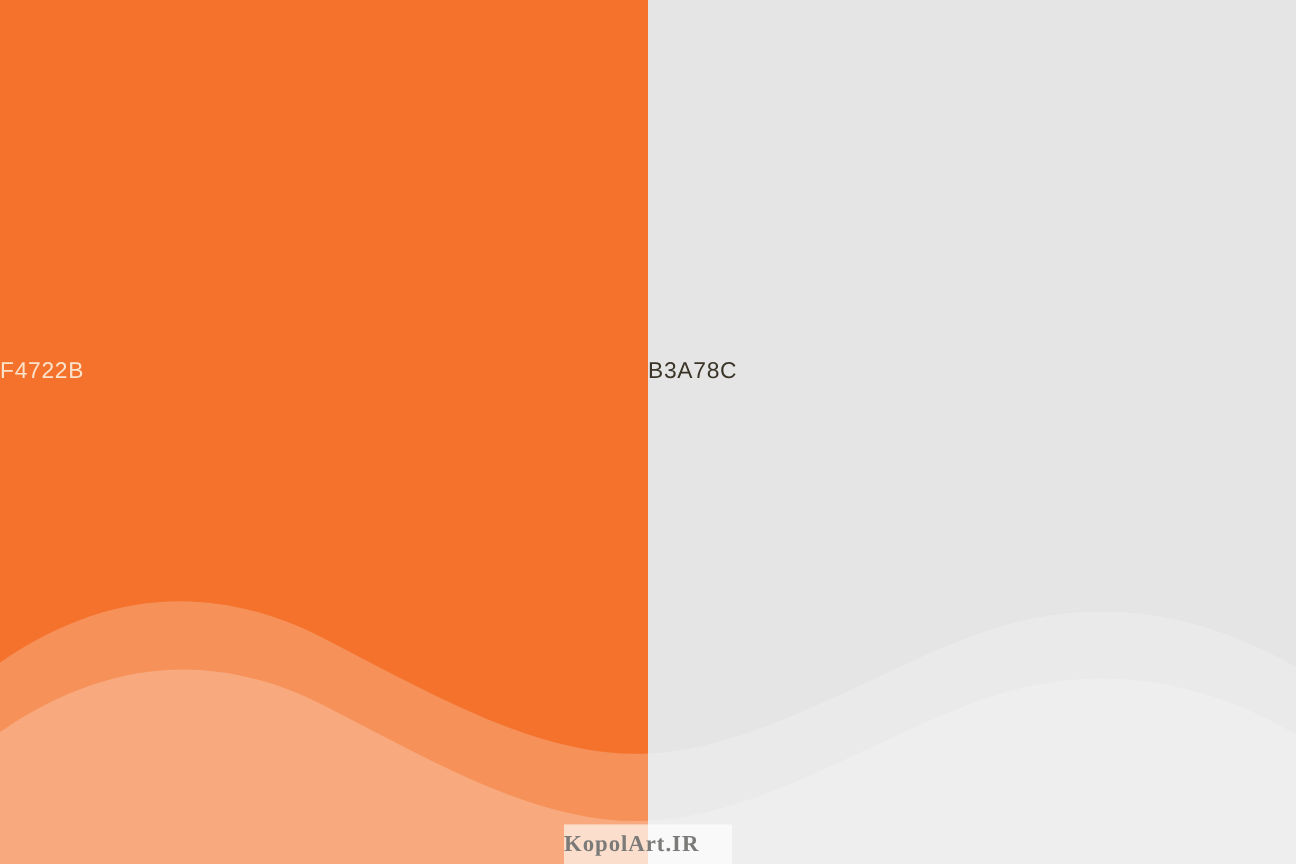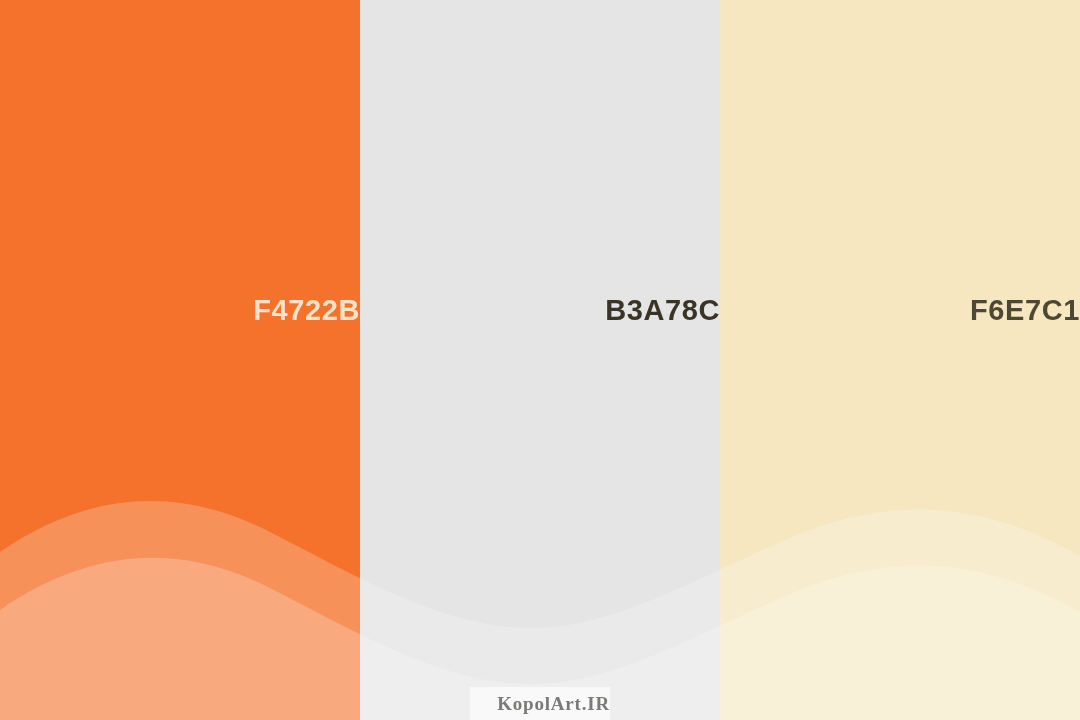--- a/index.html
+++ b/index.html
@@ -26,23 +26,23 @@
   .swatch {
     flex:1 1 25%;
     height:100%;
     position:relative;
   }
   .swatch-label {
     position:absolute;
     left:0;
     right:0;
     top:292px;
-    text-align:right;
-    font-size:29px;
-    font-weight:bold;
+    text-align:left;
+    font-size:19px;
+    font-weight:normal;
     letter-spacing:0.6px;
     font-family:"Liberation Sans", sans-serif;
     line-height:36px;
     white-space:nowrap;
   }
   #waves {
     position:absolute;
     left:0;
     bottom:0;
     width:1080px;
@@ -51,21 +51,21 @@
   }
   #watermark {
     position:absolute;
     left:470px;
     top:687px;
     width:140px;
     height:33px;
     background:rgba(255,255,255,0.62);
     display:flex;
     align-items:center;
-    justify-content:flex-end;
+    justify-content:flex-start;
   }
   #watermark .wm-text {
     font-family:"Liberation Serif", serif;
     font-weight:bold;
     font-size:19px;
     letter-spacing:0.8px;
     color:#7a7a78;
     white-space:nowrap;
   }
 </style>
@@ -77,23 +77,20 @@
   <div class="swatch-row">
 
     <div class="swatch" style="background: rgb(244, 114, 43);">
       <div class="swatch-label" style="color: rgb(251, 227, 203);">F4722B</div>
     </div>
 
     <div class="swatch" style="background: #e5e5e5;">
       <div class="swatch-label" style="color: rgb(58, 52, 40);">B3A78C</div>
     </div>
 
-    <div class="swatch" style="background: rgb(246, 231, 193);">
-      <div class="swatch-label" style="color: rgb(78, 71, 51);">F6E7C1</div>
-    </div>
 
 
   </div>
 
   <svg id="waves" viewBox="0 0 1080 260" preserveAspectRatio="none">
     <path id="wave-back-path" d="M0,92 C90,30 180,26 270,72 C360,118 450,172 540,168 C630,164 720,104 810,70 C900,36 990,44 1080,96 L1080,260 L0,260 Z" fill="#FFFFFF" fill-opacity="0.22"></path>
     <path id="wave-front-path" d="M0,150 C90,88 180,82 270,128 C360,174 450,228 540,224 C630,220 720,160 810,126 C900,92 990,100 1080,152 L1080,260 L0,260 Z" fill="#FFFFFF" fill-opacity="0.22"></path>
   </svg>
 
   <div id="watermark" style="background: rgba(255, 255, 255, 0.62);">

